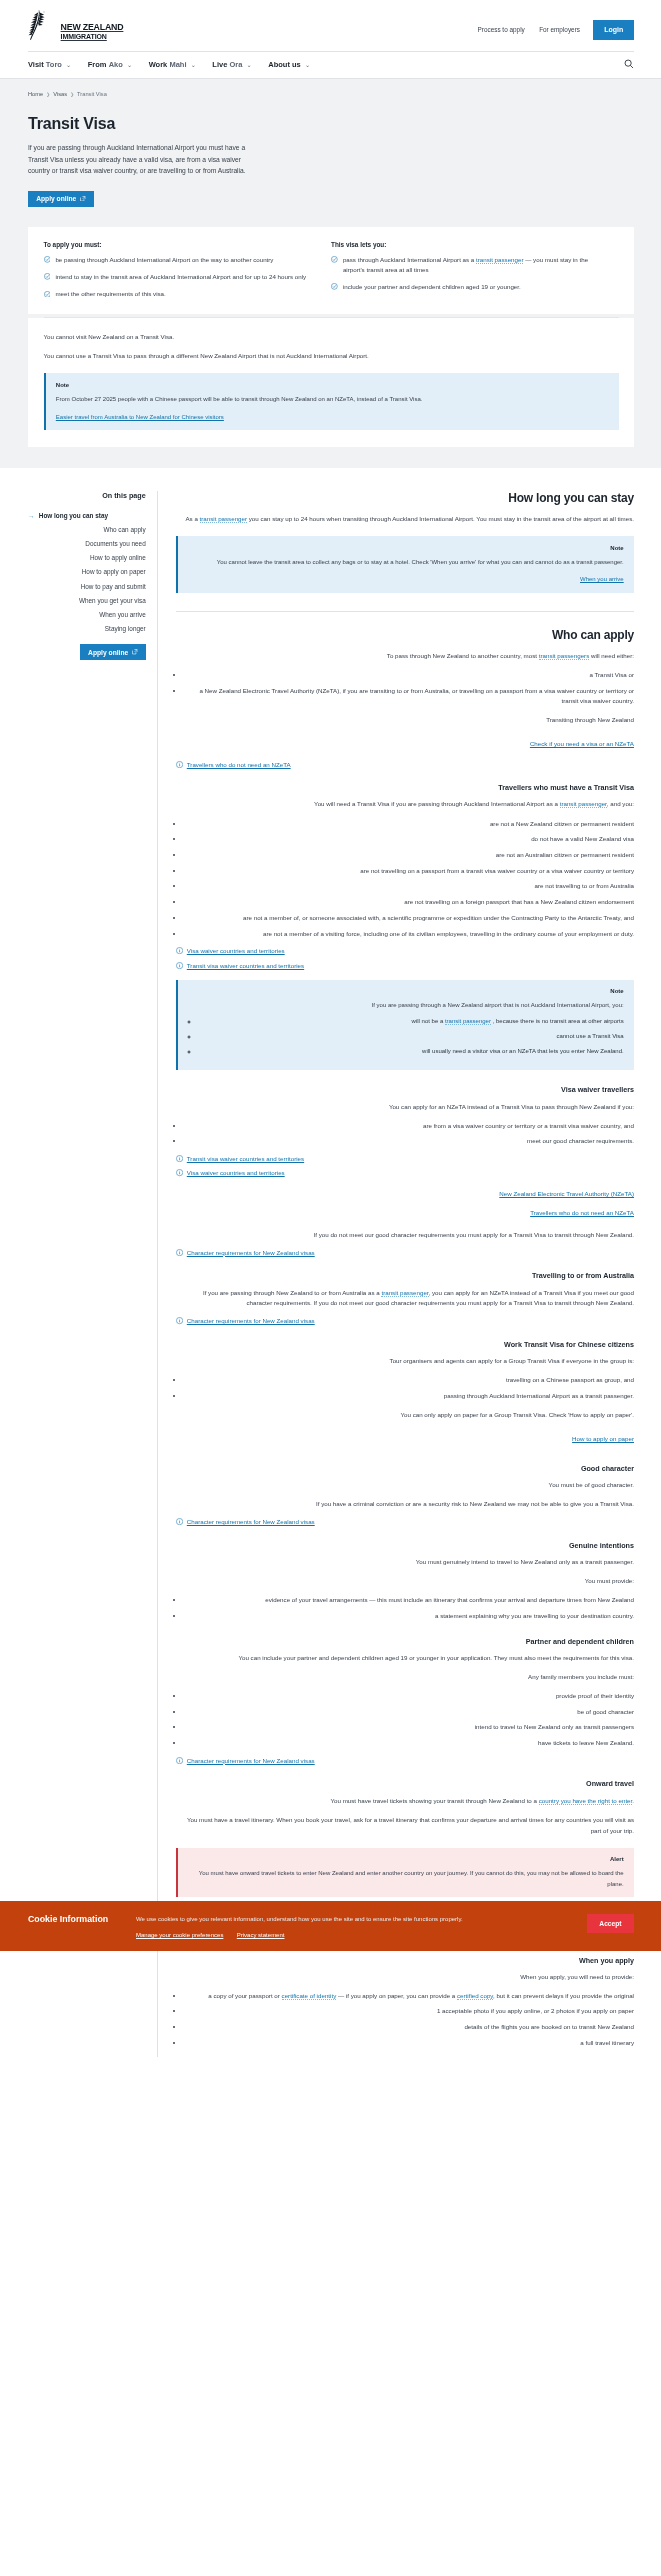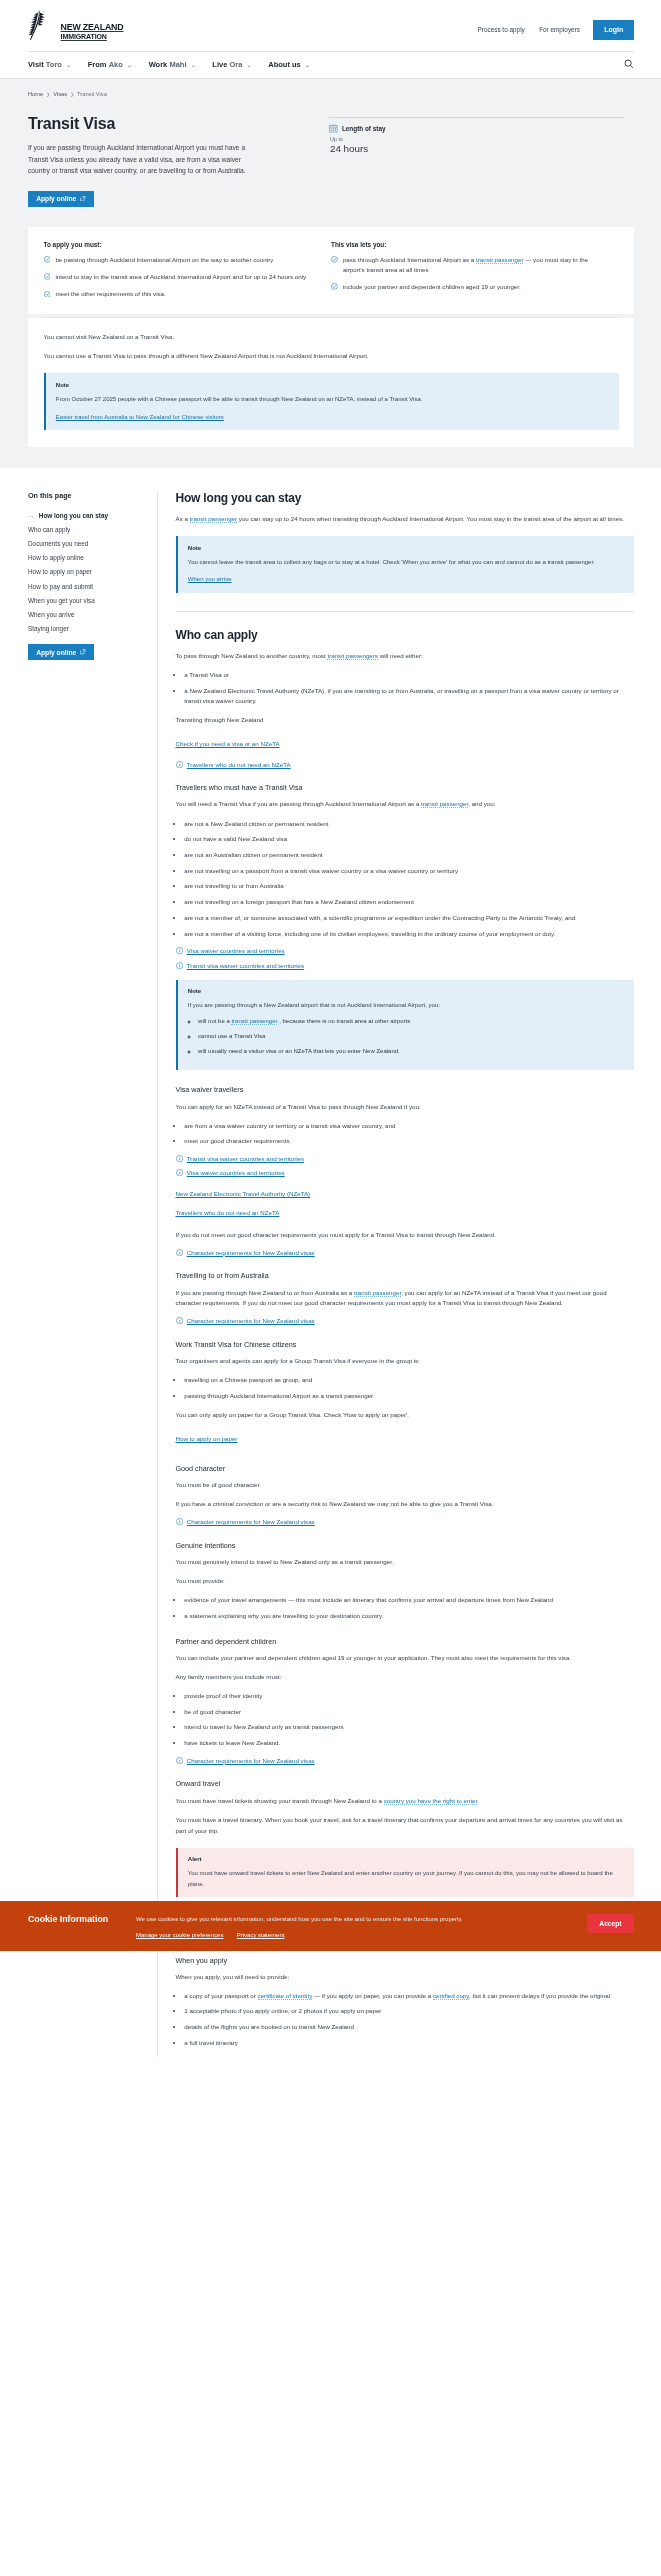--- a/index.html
+++ b/index.html
@@ -71,31 +71,31 @@
   .hero-body-inner { background:#fff; padding:2.1px 15.5px 17.5px 15.5px; }
   .p { font-size:6.2px; line-height:1.75; color:#39414d; margin:0 0 8.2px 0; }
   .note {
     background:#e3eff8; border-left:2.1px solid #1072ac; padding:8.2px 10.3px 9.3px 10.3px; margin:11.3px 0 0 0;
   }
   .note-h { font-size:6px; font-weight:bold; color:#1c242e; margin:0 0 6.2px 0; }
   .note-p { font-size:6px; line-height:1.75; color:#39414d; margin:0 0 7.2px 0; }
   .note-link { font-size:6px; color:#1072ac; text-decoration:underline; }
 
   
-  .body-wrap { display:flex; padding:23px 28px 0 28px; background:#fff; }
+  .body-wrap { display:flex; padding:23px 28px 0 28px; background:#fff;text-align:right; }
   .toc { width:129px; flex:0 0 129px; padding-right:11.3px; }
   .toc-h { font-size:7.2px; font-weight:bold; color:#1c242e; margin:0 0 8.2px 0; }
   .toc-item { font-size:6.4px; color:#39414d; padding:3.6px 0; cursor:pointer; }
   .toc-item.active { font-weight:bold; color:#1c242e; display:flex; align-items:center; gap:4.1px; }
   .toc-arrow { color:#4e9fd4; font-size:6.7px; }
   .toc-btn { margin-top:8.2px; }
 
   .content { flex:1; border-left:0.5px solid #e0e2e5; padding:0 0 0 17.5px; min-width:0; }
   h2.sec { font-size:12px; font-weight:bold; color:#1c242e; margin:0 0 9.3px 0; letter-spacing:-0.2px; }
-  h3.sub { font-size:7.2px; font-weight:normal; color:#1c242e; margin:15.5px 0 7.2px 0; }
+  h3.sub { font-size:7.2px; font-weight:bold; color:#1c242e; margin:15.5px 0 7.2px 0; }
   .sec-rule { border-top:0.5px solid #e0e2e5; margin:18.5px 0 15.5px 0; }
   .dotlink { color:#1072ac; text-decoration:none; border-bottom:0.5px dotted #7fb8da; }
   ul.bul { margin:0 0 8.2px 0; padding-left:8.8px; }
   ul.bul li { font-size:6.2px; line-height:1.7; color:#39414d; margin-bottom:5.2px; }
   ul.sub-bul { list-style:circle; margin:5.2px 0 0 0; padding-left:10.3px; }
   ul.sub-bul li { font-size:6px; line-height:1.7; margin-bottom:4.6px; }
   .ilink { display:flex; align-items:flex-start; gap:4.1px; margin:7.2px 0; }
   .ilink a { font-size:6.2px; color:#1072ac; text-decoration:underline; }
   .plainlink { font-size:6.2px; color:#1072ac; text-decoration:underline; display:inline-block; margin:6.2px 0; }
   .alert { background:#fbe9ea; border-left:2.1px solid #c8343c; padding:8.2px 10.3px; margin:11.3px 0; }
@@ -207,40 +207,20 @@
         <svg width="5.7" height="5.7" viewBox="0 0 12 12">
             <path d="M1 3.2v7.3h7.3V6.8" stroke="#fff" stroke-width="1.2" fill="none"></path>
             <path d="M5.2 1h5.4v5.4" stroke="#fff" stroke-width="1.2" fill="none"></path>
             <line x1="5.4" y1="6.3" x2="10.4" y2="1.3" stroke="#fff" stroke-width="1.2"></line>
           </svg>
       </a>
     </div>
 
     <div class="hero-right">
       <div class="fact-col">
-        <div class="fact">
-          <div class="fact-head">
-            <svg width="8.8" height="8.8" viewBox="0 0 18 18">
-              <rect x="1.5" y="3" width="15" height="13.5" stroke="#3f95cd" stroke-width="1.2" fill="none"></rect>
-              <line x1="1.5" y1="6.6" x2="16.5" y2="6.6" stroke="#3f95cd" stroke-width="1.2"></line>
-              <line x1="4.5" y1="1.2" x2="4.5" y2="3.6" stroke="#3f95cd" stroke-width="1.2"></line>
-              <line x1="9" y1="1.2" x2="9" y2="3.6" stroke="#3f95cd" stroke-width="1.2"></line>
-              <line x1="13.5" y1="1.2" x2="13.5" y2="3.6" stroke="#3f95cd" stroke-width="1.2"></line>
-              <rect x="3.6" y="8.6" width="2.2" height="2" fill="#3f95cd"></rect>
-                <rect x="7.8" y="8.6" width="2.2" height="2" fill="#3f95cd"></rect>
-                <rect x="12" y="8.6" width="2.2" height="2" fill="#3f95cd"></rect>
-              <rect x="3.6" y="12" width="2.2" height="2" fill="#3f95cd"></rect>
-                <rect x="7.8" y="12" width="2.2" height="2" fill="#3f95cd"></rect>
-                <rect x="12" y="12" width="2.2" height="2" fill="#3f95cd"></rect>
-            </svg>
-            <span class="fact-label">Length of stay</span>
-          </div>
-          <div class="fact-sub">Up to</div>
-          <div class="fact-val">24 hours</div>
-        </div>
       </div>
     </div>
   </div>
 </div>
 
 <div class="card-wrap">
   <div class="card">
     <div class="card-col">
       <h4 class="card-h">To apply you must:</h4>
       <ul class="tick-list">

